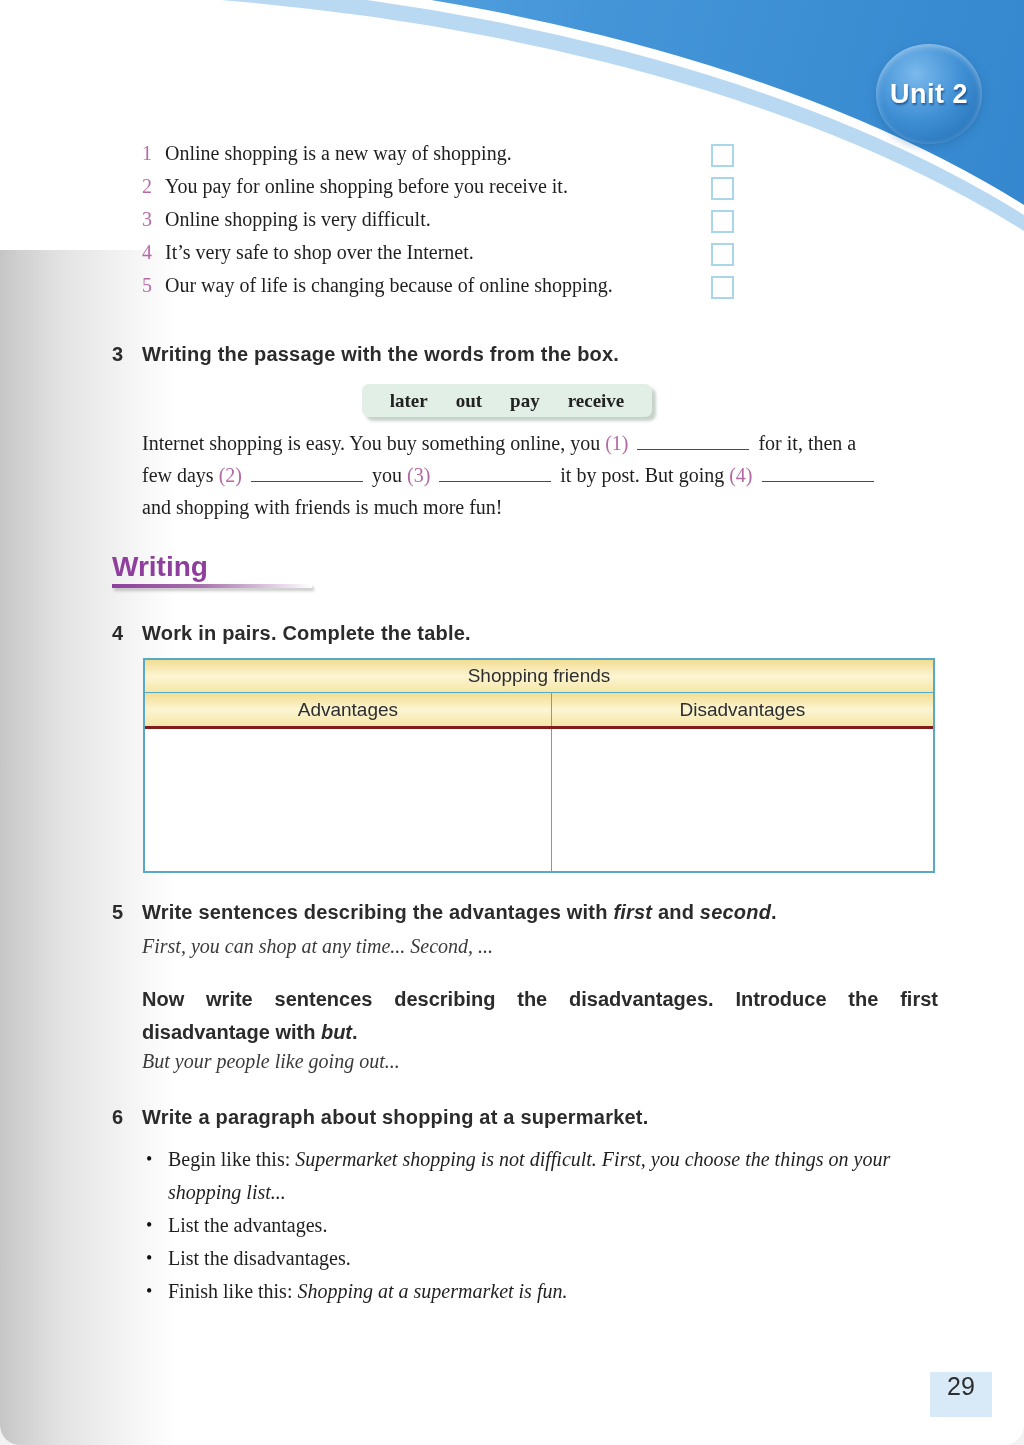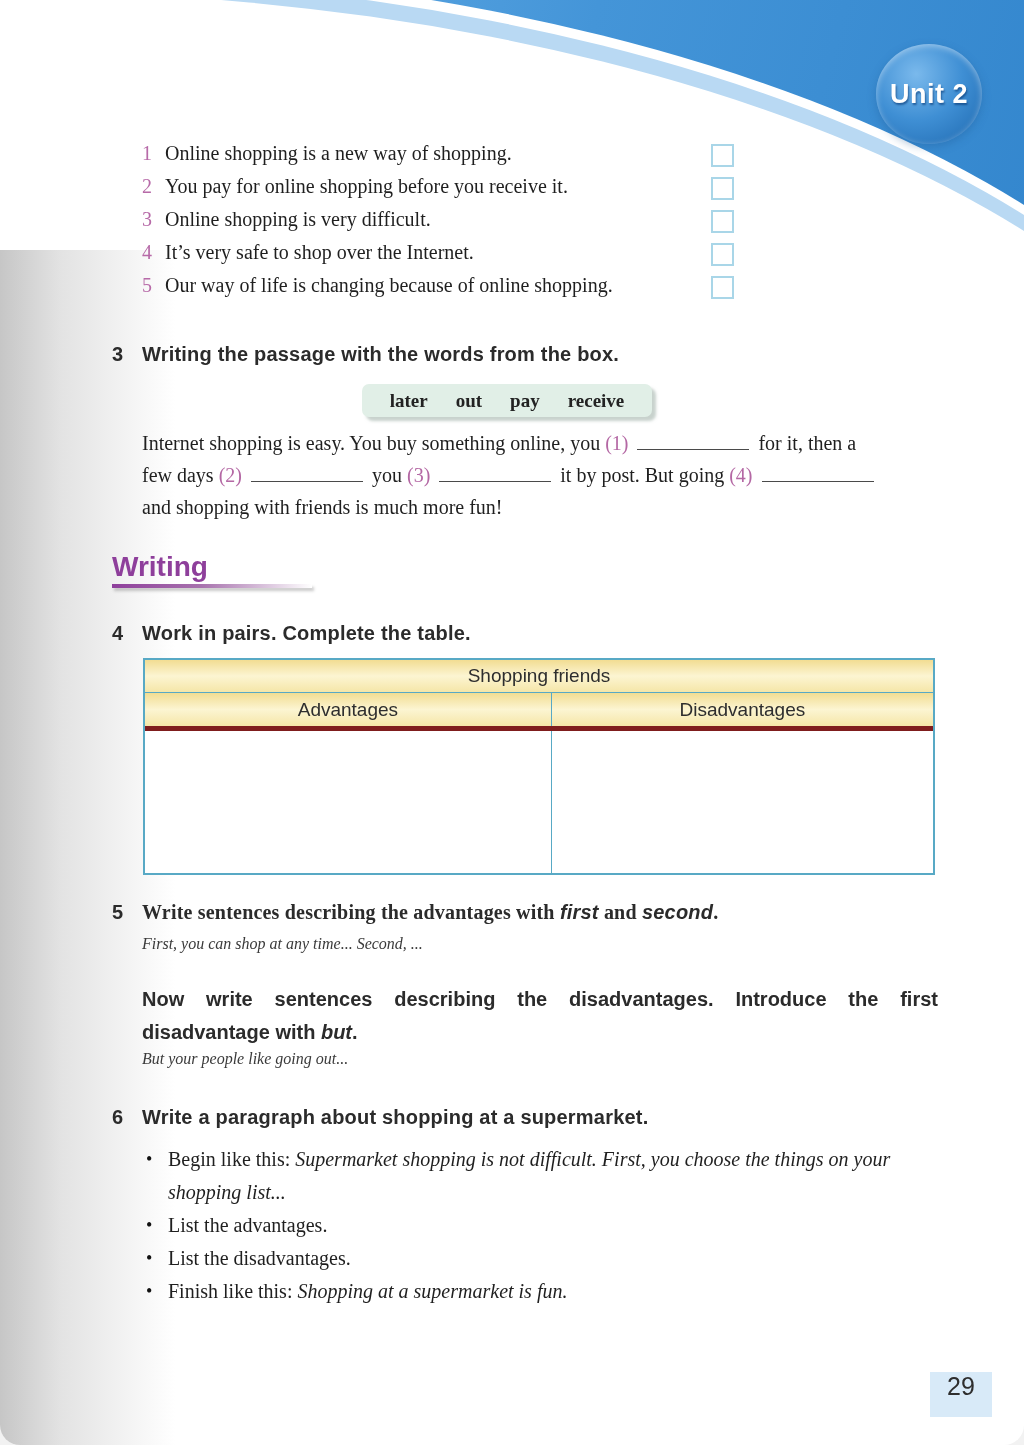--- a/index.html
+++ b/index.html
@@ -61,31 +61,31 @@
   .writing-head { position:absolute; left:112px; top:551px; }
   .writing-head .wtxt { font-family:"Liberation Sans", sans-serif; font-weight:bold; font-size:28px; color:#8e3f9b; }
   .writing-underline { width:200px; height:4px; margin-top:1px;
     background:linear-gradient(to right, #8e3f9b 0%, #a873ae 45%, rgba(170,150,175,0) 100%);
     box-shadow:2px 3px 3px rgba(120,120,120,.4); }
 
   .wtable { position:absolute; left:143px; top:658px; width:788px; border:2px solid #58a9c5; background:#fff; }
   .wt-grad { background:linear-gradient(180deg,#f2dd92 0%, #fcf5d2 50%, #f5e6a8 100%); }
   .wt-title { height:32px; border-bottom:1px solid #58a9c5; display:flex; align-items:center; justify-content:center;
     font-family:"Liberation Sans", sans-serif; font-size:19px; color:#2e2e2e; }
-  .wt-heads { display:flex; height:33px; border-bottom:5px solid #7f1d1d;justify-content:space-between; }
+  .wt-heads { display:flex; height:33px; border-bottom:3px solid #7f1d1d;justify-content:space-between; }
   .wt-h { display:flex; align-items:center; justify-content:center; font-family:"Liberation Sans", sans-serif; font-size:19px; color:#2e2e2e; }
   .wt-h.c1 { width:51.5%; border-right:1px solid #58a9c5; }
   .wt-h.c2 { flex:1; }
   .wt-body { display:flex; height:142px; }
   .wt-c1 { width:51.5%; border-right:1px solid #58a9c5; }
   .wt-c2 { flex:1; }
 
-  .rich b  { font-family:Liberation Serif, serif; font-weight:bold; }
+  .rich b  { font-family:Liberation Sans, sans-serif; font-weight:bold; }
   .rich .bi { font-family:"Liberation Sans", sans-serif; font-weight:bold; font-style:italic; }
-  .example { position:absolute; left:142px; font-style:italic; font-size:16px; color:#3a3a3a; }
+  .example { position:absolute; left:142px; font-style:italic; font-size:20px; color:#3a3a3a; }
   .bold-para { position:absolute; left:142px; width:796px; font-family:"Liberation Sans", sans-serif;
     font-weight:bold; font-size:20px; color:#2b2b2b; line-height:33px; text-align:justify; }
   .bold-para .bi { font-style:italic; }
 
   .bullets { position:absolute; left:146px; top:1143px; width:800px; font-size:20px; line-height:33px; }
   .bullet { display:flex; }
   .bullet .dot { flex:0 0 22px; font-size:18px; color:#111; }
   .bullet .btxt { flex:1; }
   .bullet .btxt i { font-style:italic; }
 

